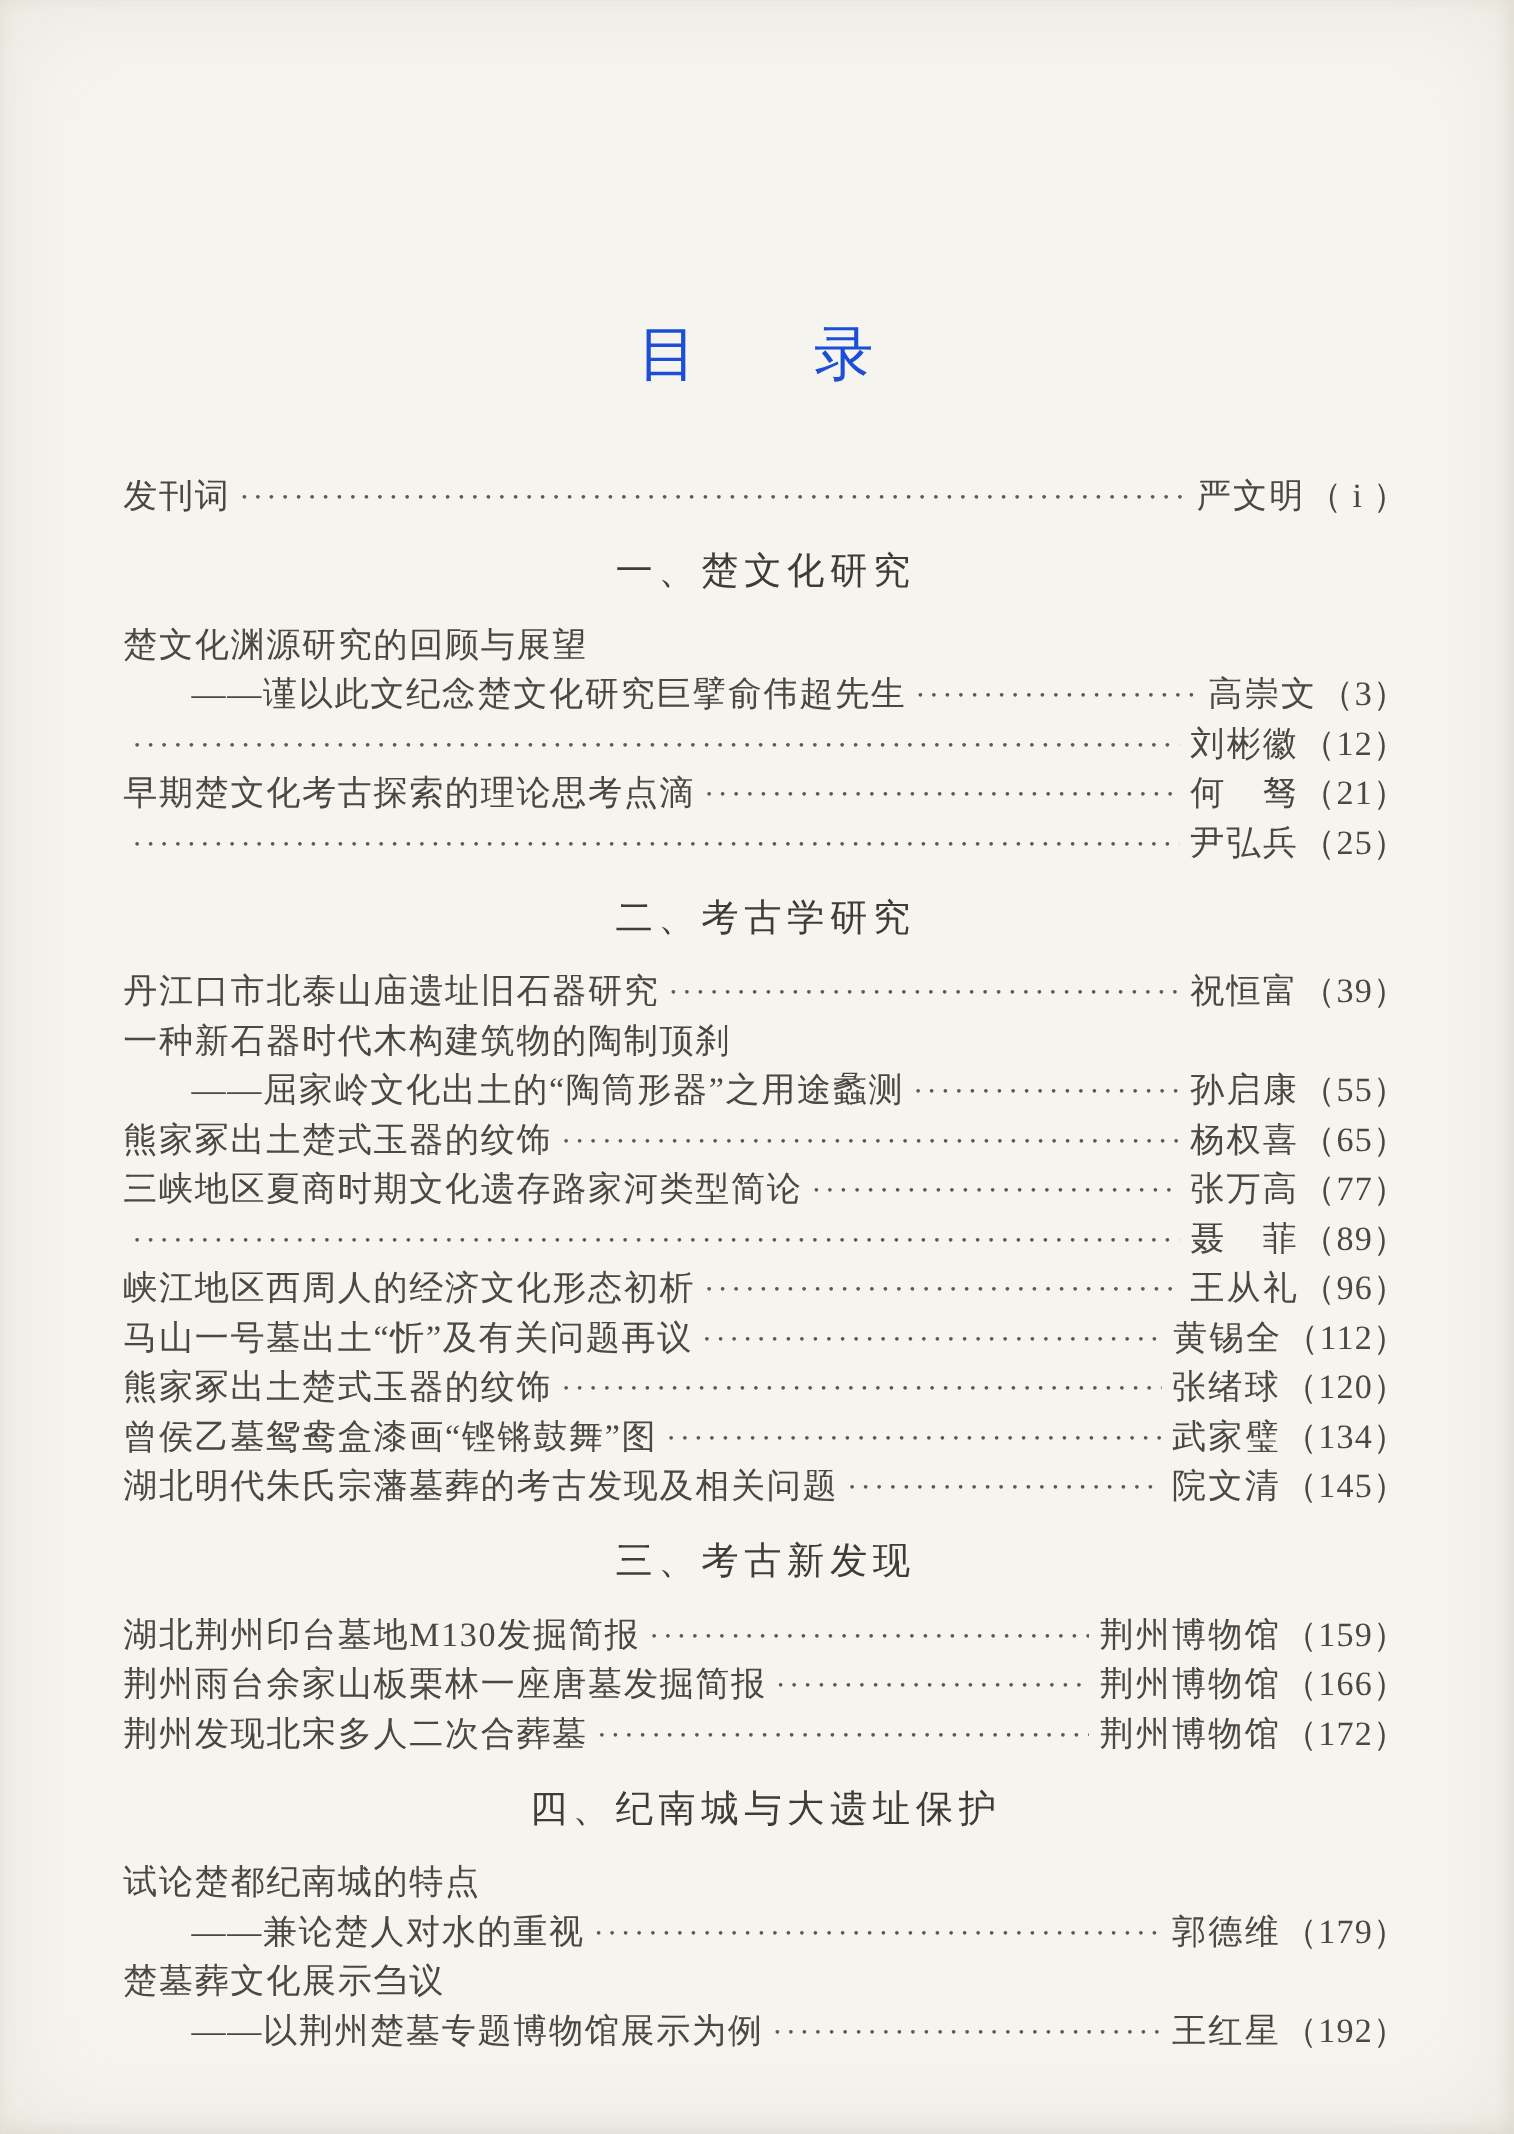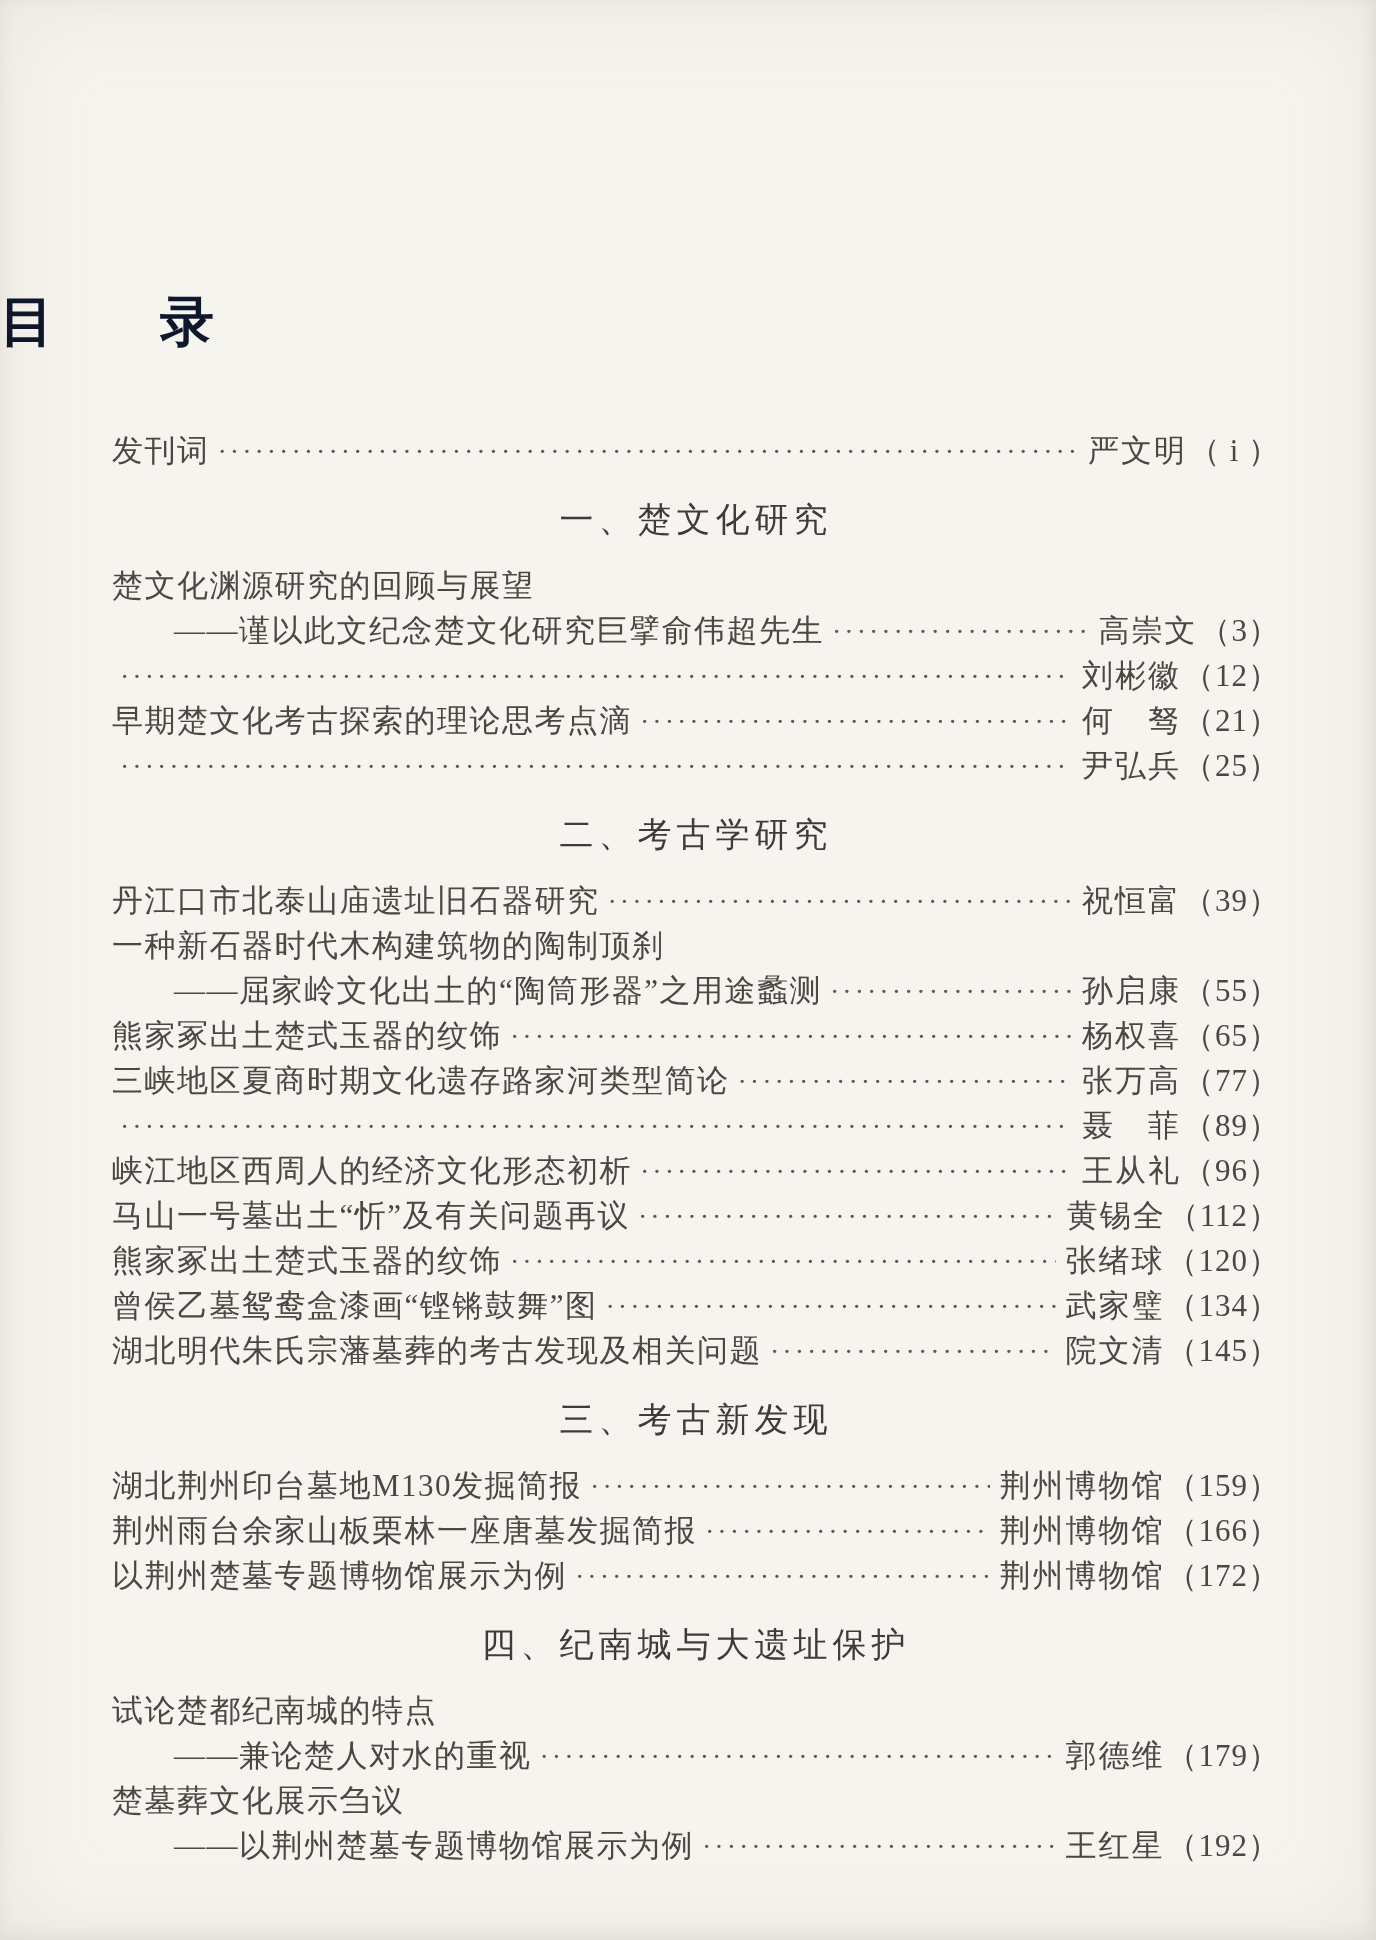--- a/index.html
+++ b/index.html
@@ -16,25 +16,25 @@
     color: #45433f;
     font-family: "Liberation Serif", "DejaVu Serif", serif;
     overflow: hidden;
     box-shadow: inset 0 0 90px rgba(175, 165, 145, 0.18),
                 inset 0 -8px 18px rgba(90, 85, 75, 0.06),
                 inset -6px 0 14px rgba(90, 85, 75, 0.05);
   }
   .title {
     margin: 0;
     padding-top: 292px;
-    text-align: left;
+    text-align: center;
     font-size: 54px;
-    font-weight: 700;
+    font-weight: 400;
     line-height: 60px;
-    color: #0f172a;
+    color: #1d4ed8;
     letter-spacing: 2px;
   }
   .title-gap {
     display: inline-block;
     width: 104px;
   }
   .toc {
     margin: 76px 96px 0 112px;
   }
   .section-heading {
@@ -198,21 +198,21 @@
           <span class="author">荆州博物馆</span>
           <span class="page-num">（159）</span>
         </div>
         <div class="row">
           <span class="text">荆州雨台余家山板栗林一座唐墓发掘简报</span>
           <span class="dots">····························································································································································································································</span>
           <span class="author">荆州博物馆</span>
           <span class="page-num">（166）</span>
         </div>
         <div class="row">
-          <span class="text">以荆州楚墓专题博物馆展示为例</span>
+          <span class="text">荆州发现北宋多人二次合葬墓</span>
           <span class="dots">····························································································································································································································</span>
           <span class="author">荆州博物馆</span>
           <span class="page-num">（172）</span>
         </div>
       </section>
       <section>
         <div class="section-heading">四、纪南城与大遗址保护</div>
         <div class="row">
           <span class="text">试论楚都纪南城的特点</span>
         </div>

